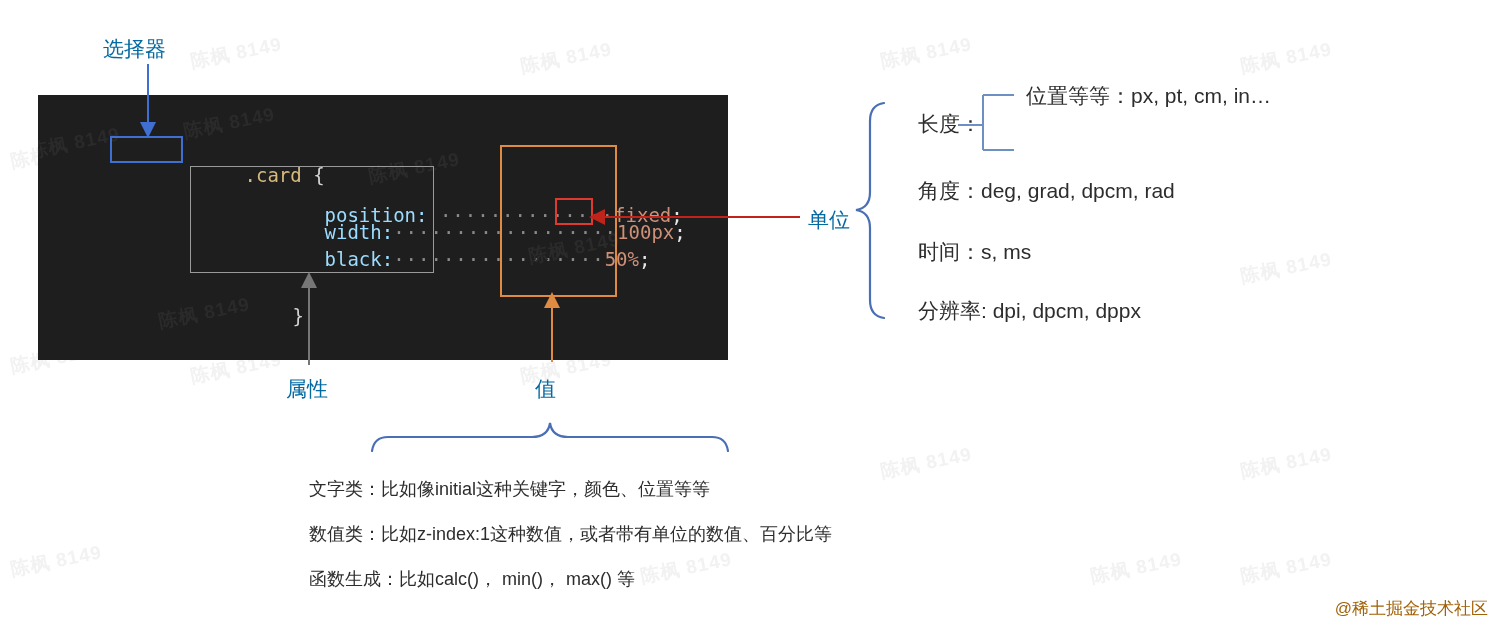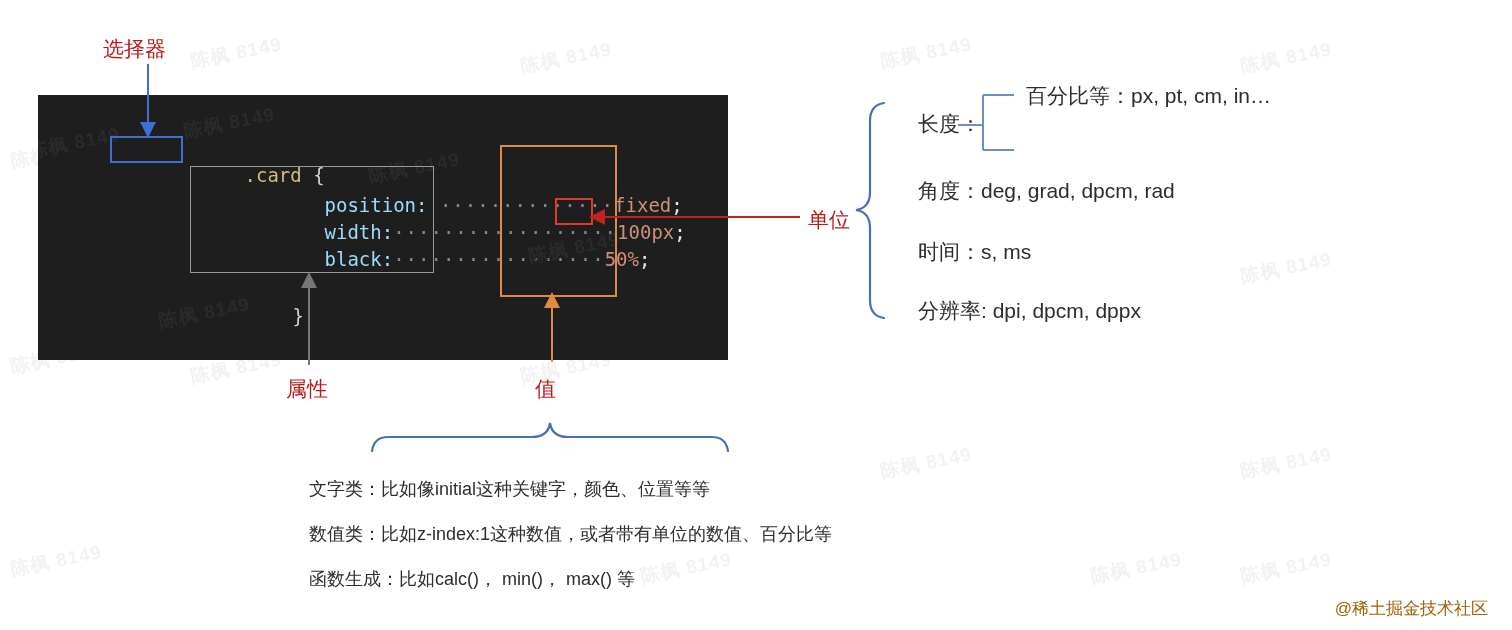--- a/index.html
+++ b/index.html
@@ -81,21 +81,21 @@
     left:555px;top:198px;width:38px;height:27px;
     border:2px solid #e03a2f;
     box-sizing:border-box;
     z-index:5;
   }
 
   
   .label{
     position:absolute;
     font-size:21px;
-    color:#b91c1c;
+    color:#0369a1;
     white-space:nowrap;
     z-index:6;
   }
   #label-selector{left:103px;top:35px;}
   #label-property{left:286px;top:375px;}
   #label-value{left:535px;top:375px;}
   #label-unit{left:808px;top:206px;}
 
   
   svg.overlay{position:absolute;left:0;top:0;width:1512px;height:630px;overflow:visible;z-index:5;pointer-events:none;}
@@ -166,21 +166,21 @@
     <div class="wm on-dark" style="left:145px;top:15px;">陈枫 8149</div>
     <div class="wm on-dark" style="left:330px;top:60px;">陈枫 8149</div>
     <div class="wm on-dark" style="left:490px;top:140px;">陈枫 8149</div>
     <div class="wm on-dark" style="left:120px;top:205px;">陈枫 8149</div>
 
     <div class="code-area">
       <div class="ln" style="left:115px;top:40px;">
         <span class="tok-sel">.card</span><span class="tok-brace"> {</span>
       </div>
 
-      <div class="ln" style="left:195px;top:70px;">
+      <div class="ln" style="left:195px;top:80px;">
         <span class="tok-prop">position:</span><span class="dots"> ··············</span><span class="tok-val">fixed</span><span class="tok-punct">;</span>
       </div>
 
       <div class="ln" style="left:195px;top:97px;">
         <span class="tok-prop">width:</span><span class="dots">··················</span><span class="tok-val">100px</span><span class="tok-punct">;</span>
       </div>
 
       <div class="ln" style="left:195px;top:124px;">
         <span class="tok-prop">black:</span><span class="dots">·················</span><span class="tok-val">50%</span><span class="tok-punct">;</span>
       </div>
@@ -234,21 +234,21 @@
   <div class="label" id="label-selector">选择器</div>
   <div class="label" id="label-property">属性</div>
   <div class="label" id="label-value">值</div>
   <div class="label" id="label-unit">单位</div>
 
   <div class="rp-row" id="rp-len">
     <span class="rp-key">长度：</span>
   </div>
 
   <div class="rp-row" id="rp-abs">
-    <span class="rp-key">百分比等：</span><span class="rp-val">px, pt, cm, in…</span>
+    <span class="rp-key">位置等等：</span><span class="rp-val">px, pt, cm, in…</span>
   </div>
 
 
   <div class="rp-row" id="rp-angle">
     <span class="rp-key">角度：</span><span class="rp-val">deg, grad, dpcm, rad</span>
   </div>
 
   <div class="rp-row" id="rp-time">
     <span class="rp-key">时间：</span><span class="rp-val">s, ms</span>
   </div>

